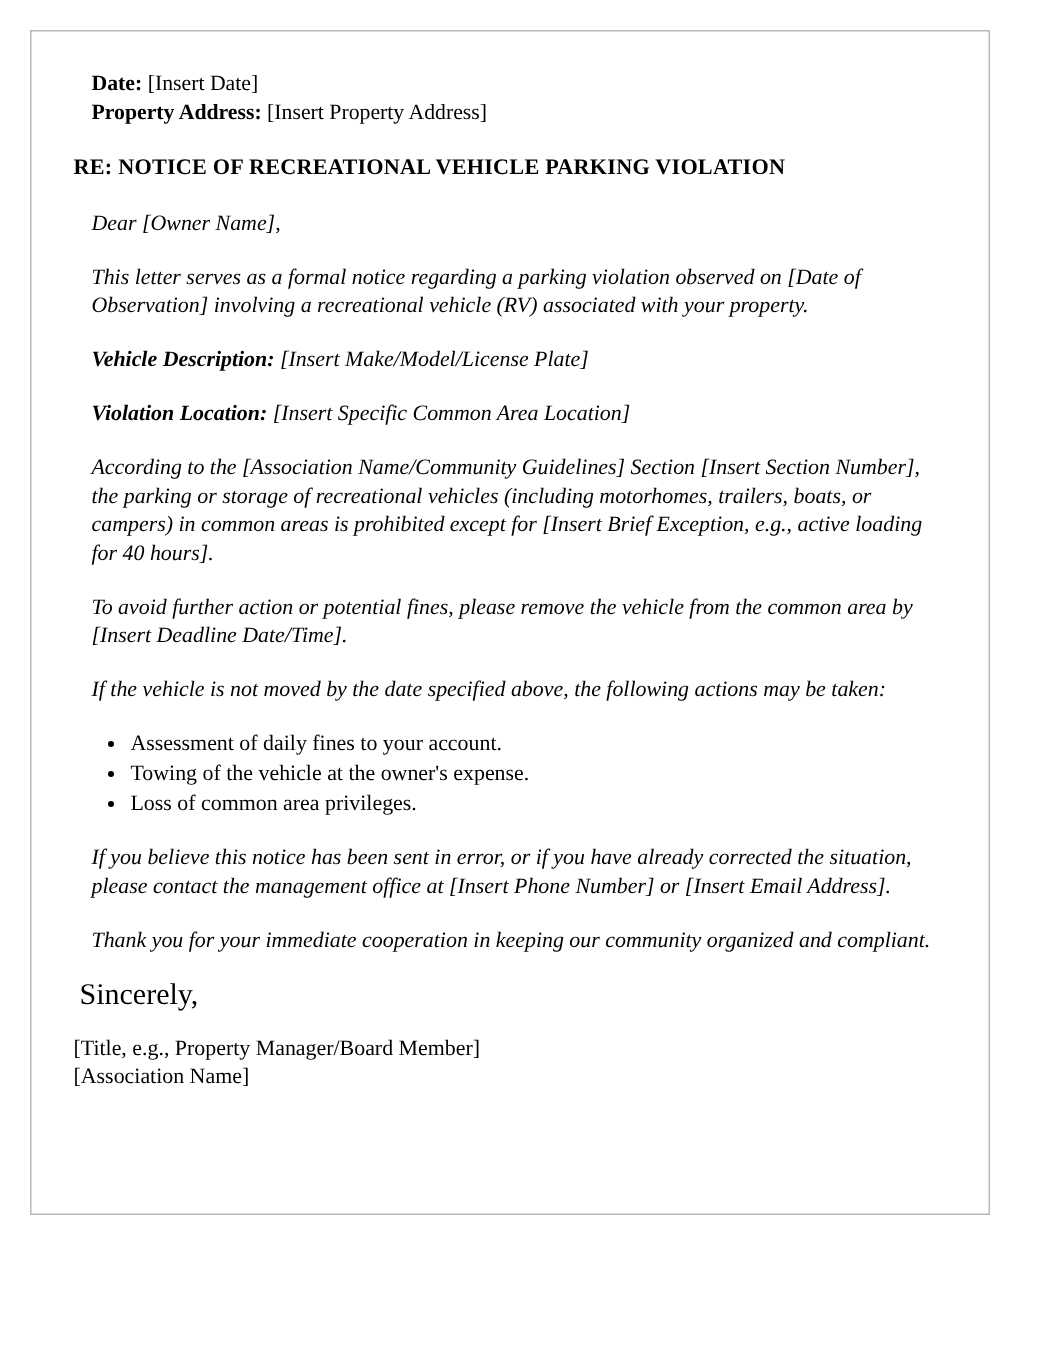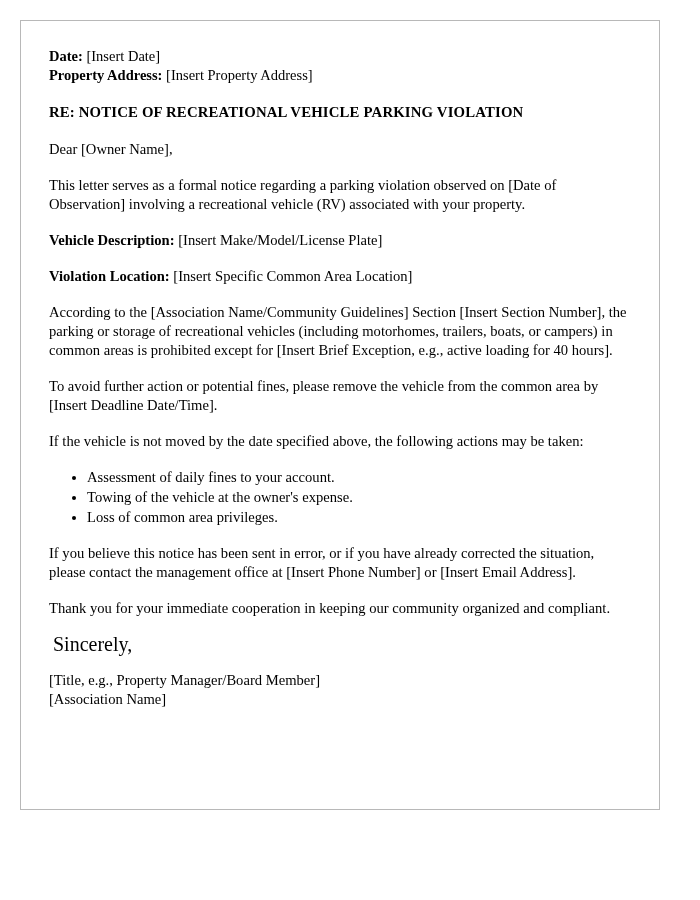--- a/index.html
+++ b/index.html
@@ -27,35 +27,37 @@
   .page-inner {
     padding: 26px 32px 20px 28px;
   }
   .meta-line {
     font-size: 14.5px;
     line-height: 18.5px;
     margin: 0 0 0 0;
   }
   .meta-line .lbl {
     font-weight: bold;
+    margin-left: 12px;
   }
   .meta-block {
     margin-bottom: 20px;
   }
   .subject {
     font-size: 14.8px;
     font-weight: bold;
     letter-spacing: 0.01em;
     margin: 0 0 19px 0;
   }
   p.para {
     font-size: 14.6px;
     line-height: 19px;
-    margin: 0 0 17px 0;
+    margin: 0 0 17px 12px;
     text-align: left;
+    font-style: italic;
   }
   p.para .b {
     font-weight: bold;
   }
   ul.actions {
     margin: 0 0 17px 0;
     padding-left: 38px;
   }
   ul.actions li {
     font-size: 14.6px;

